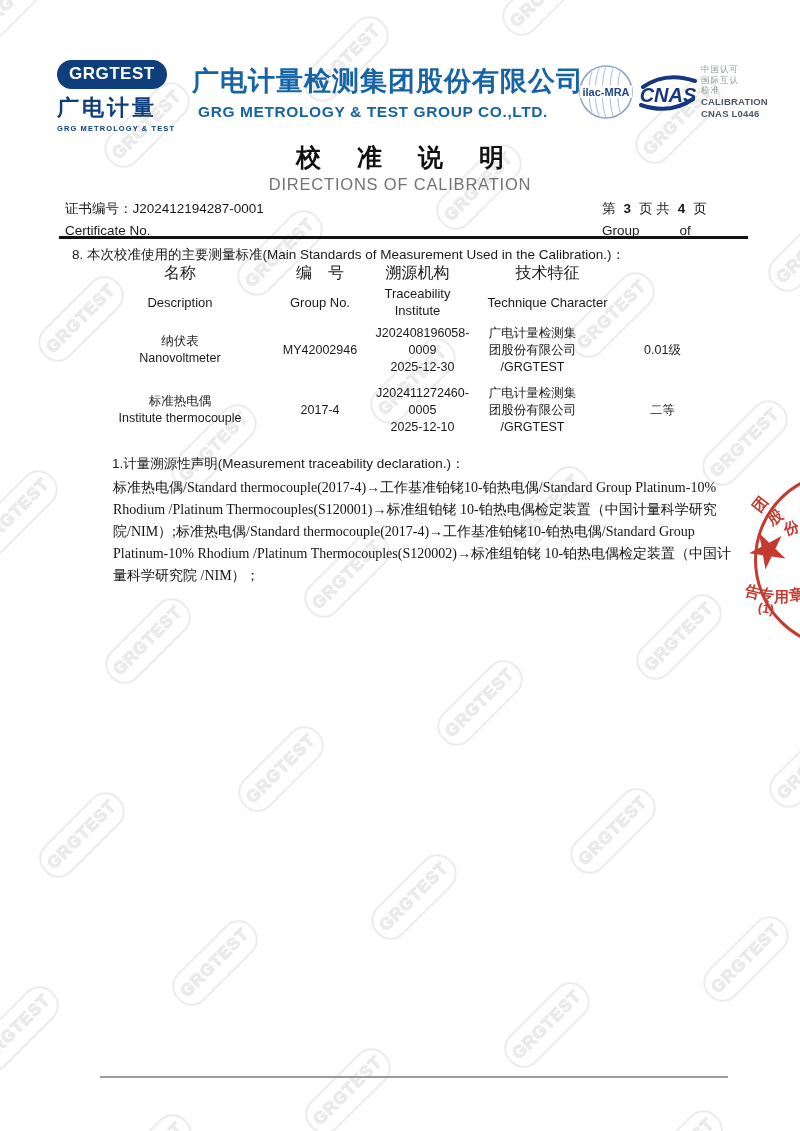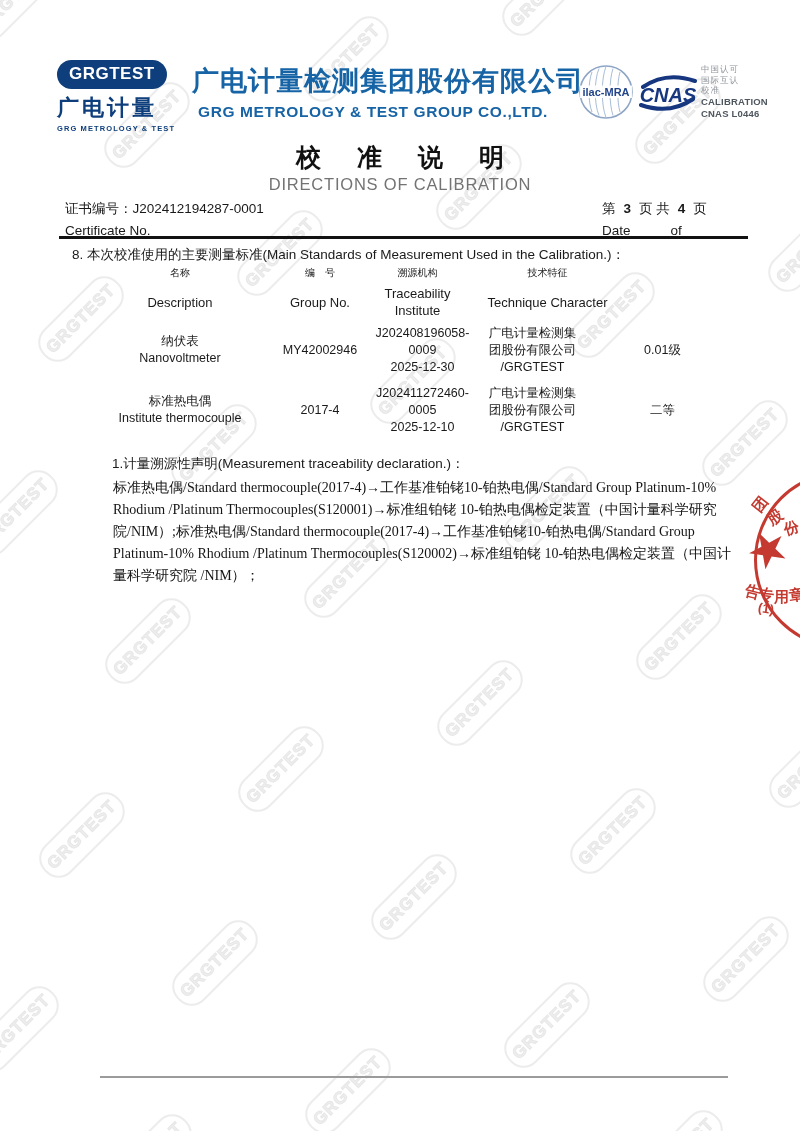--- a/index.html
+++ b/index.html
@@ -48,21 +48,21 @@
   .cert-right .en .of{margin-left:40px;}
   .rule-heavy{position:absolute;left:59px;top:236px;width:689px;height:3px;background:#121212;}
 
   
   .sec8{position:absolute;left:72px;top:246px;font-size:13.5px;text-align:right;}
   .stable{position:absolute;left:85px;top:262px;width:655px;}
   .trow{display:flex;}
   .cell{display:flex;flex-direction:column;align-items:center;text-align:center;}
   .c0{width:190px;} .c1{width:90px;} .c2{width:115px;} .c3{width:105px;} .c4{width:155px;}
   .th{height:58px;}
-  .th .cn{font-size:10px;line-height:22px;}
+  .th .cn{font-size:16px;line-height:22px;}
   .th .en-wrap{flex:1;display:flex;flex-direction:column;justify-content:center;}
   .th .en{font-size:13px;line-height:17px;}
   .td{justify-content:center;min-height:60px;font-size:12.5px;line-height:17px;}
 
   
   .sec9-head{position:absolute;left:112px;top:455px;font-size:13.5px;}
   .sec9-body{position:absolute;left:113px;top:477px;width:630px;
              font-family:"Liberation Serif","DejaVu Serif",serif;
              font-size:14px;line-height:22px;color:#141414;}
   .sec9-body p{margin:0;}
@@ -227,21 +227,21 @@
     </div>
     <div class="title-en">DIRECTIONS OF CALIBRATION</div>
 
     <div class="cert-left">
       <div><span>证书编号：</span><span>J202412194287-0001</span></div>
       <div class="en">Certificate No.</div>
     </div>
 
     <div class="cert-right">
       <div><span>第</span><span class="num">3</span><span>页 共</span><span class="num">4</span><span>页</span></div>
-      <div class="en"><span>Date</span><span class="of">of</span></div>
+      <div class="en"><span>Group</span><span class="of">of</span></div>
     </div>
 
     <div class="rule-heavy"></div>
 
     <div class="sec8">8. 本次校准使用的主要测量标准(Main Standards of Measurement Used in the Calibration.)：</div>
 
     <div class="stable">
       <div class="trow">
           <div class="cell th c0">
             <div class="cn">名称</div>

